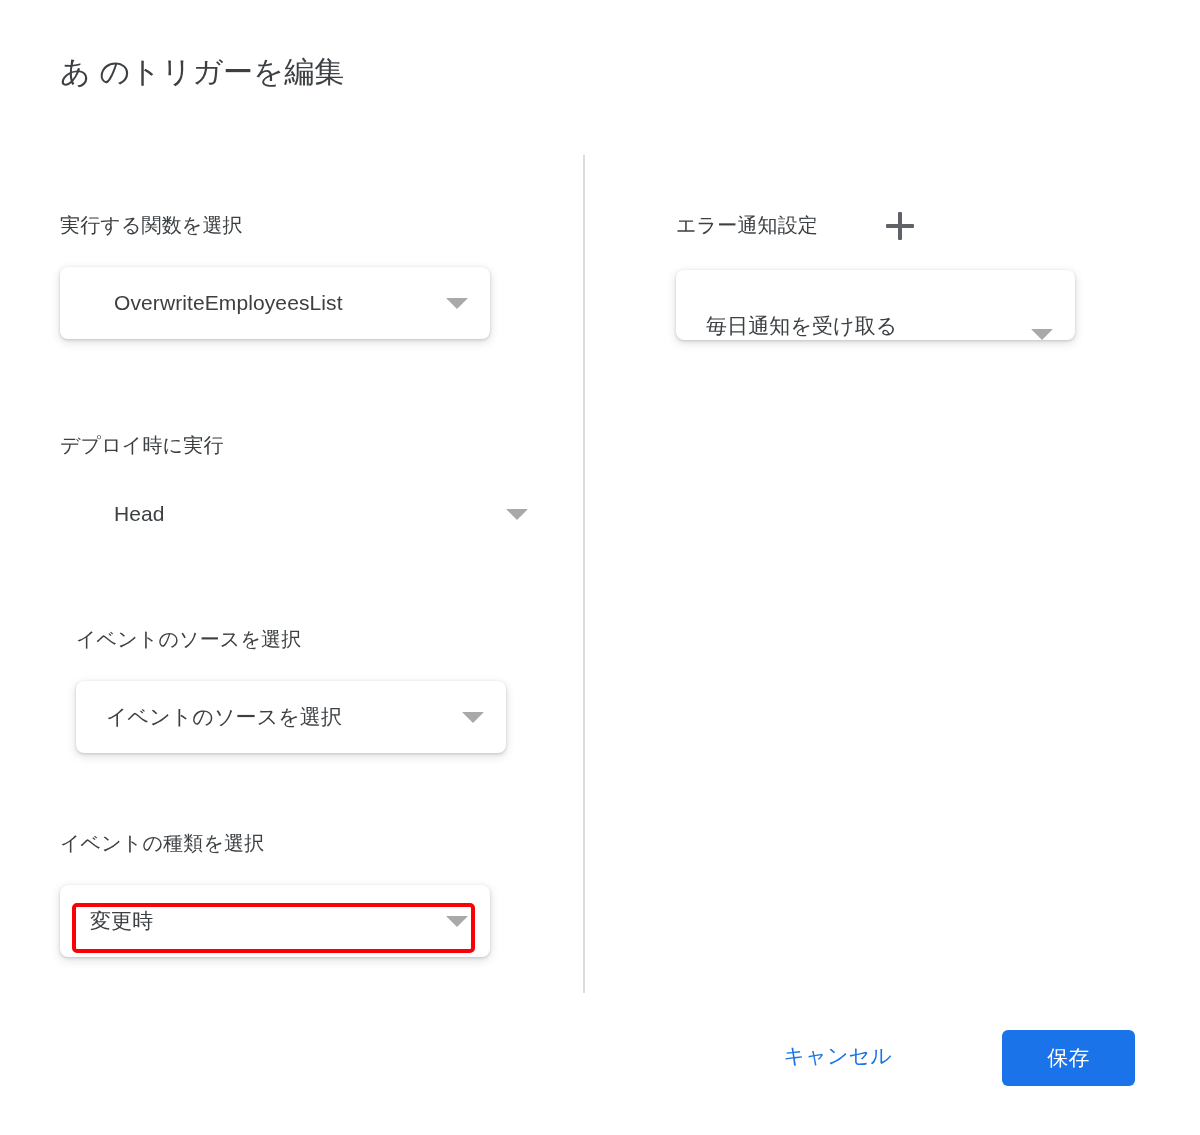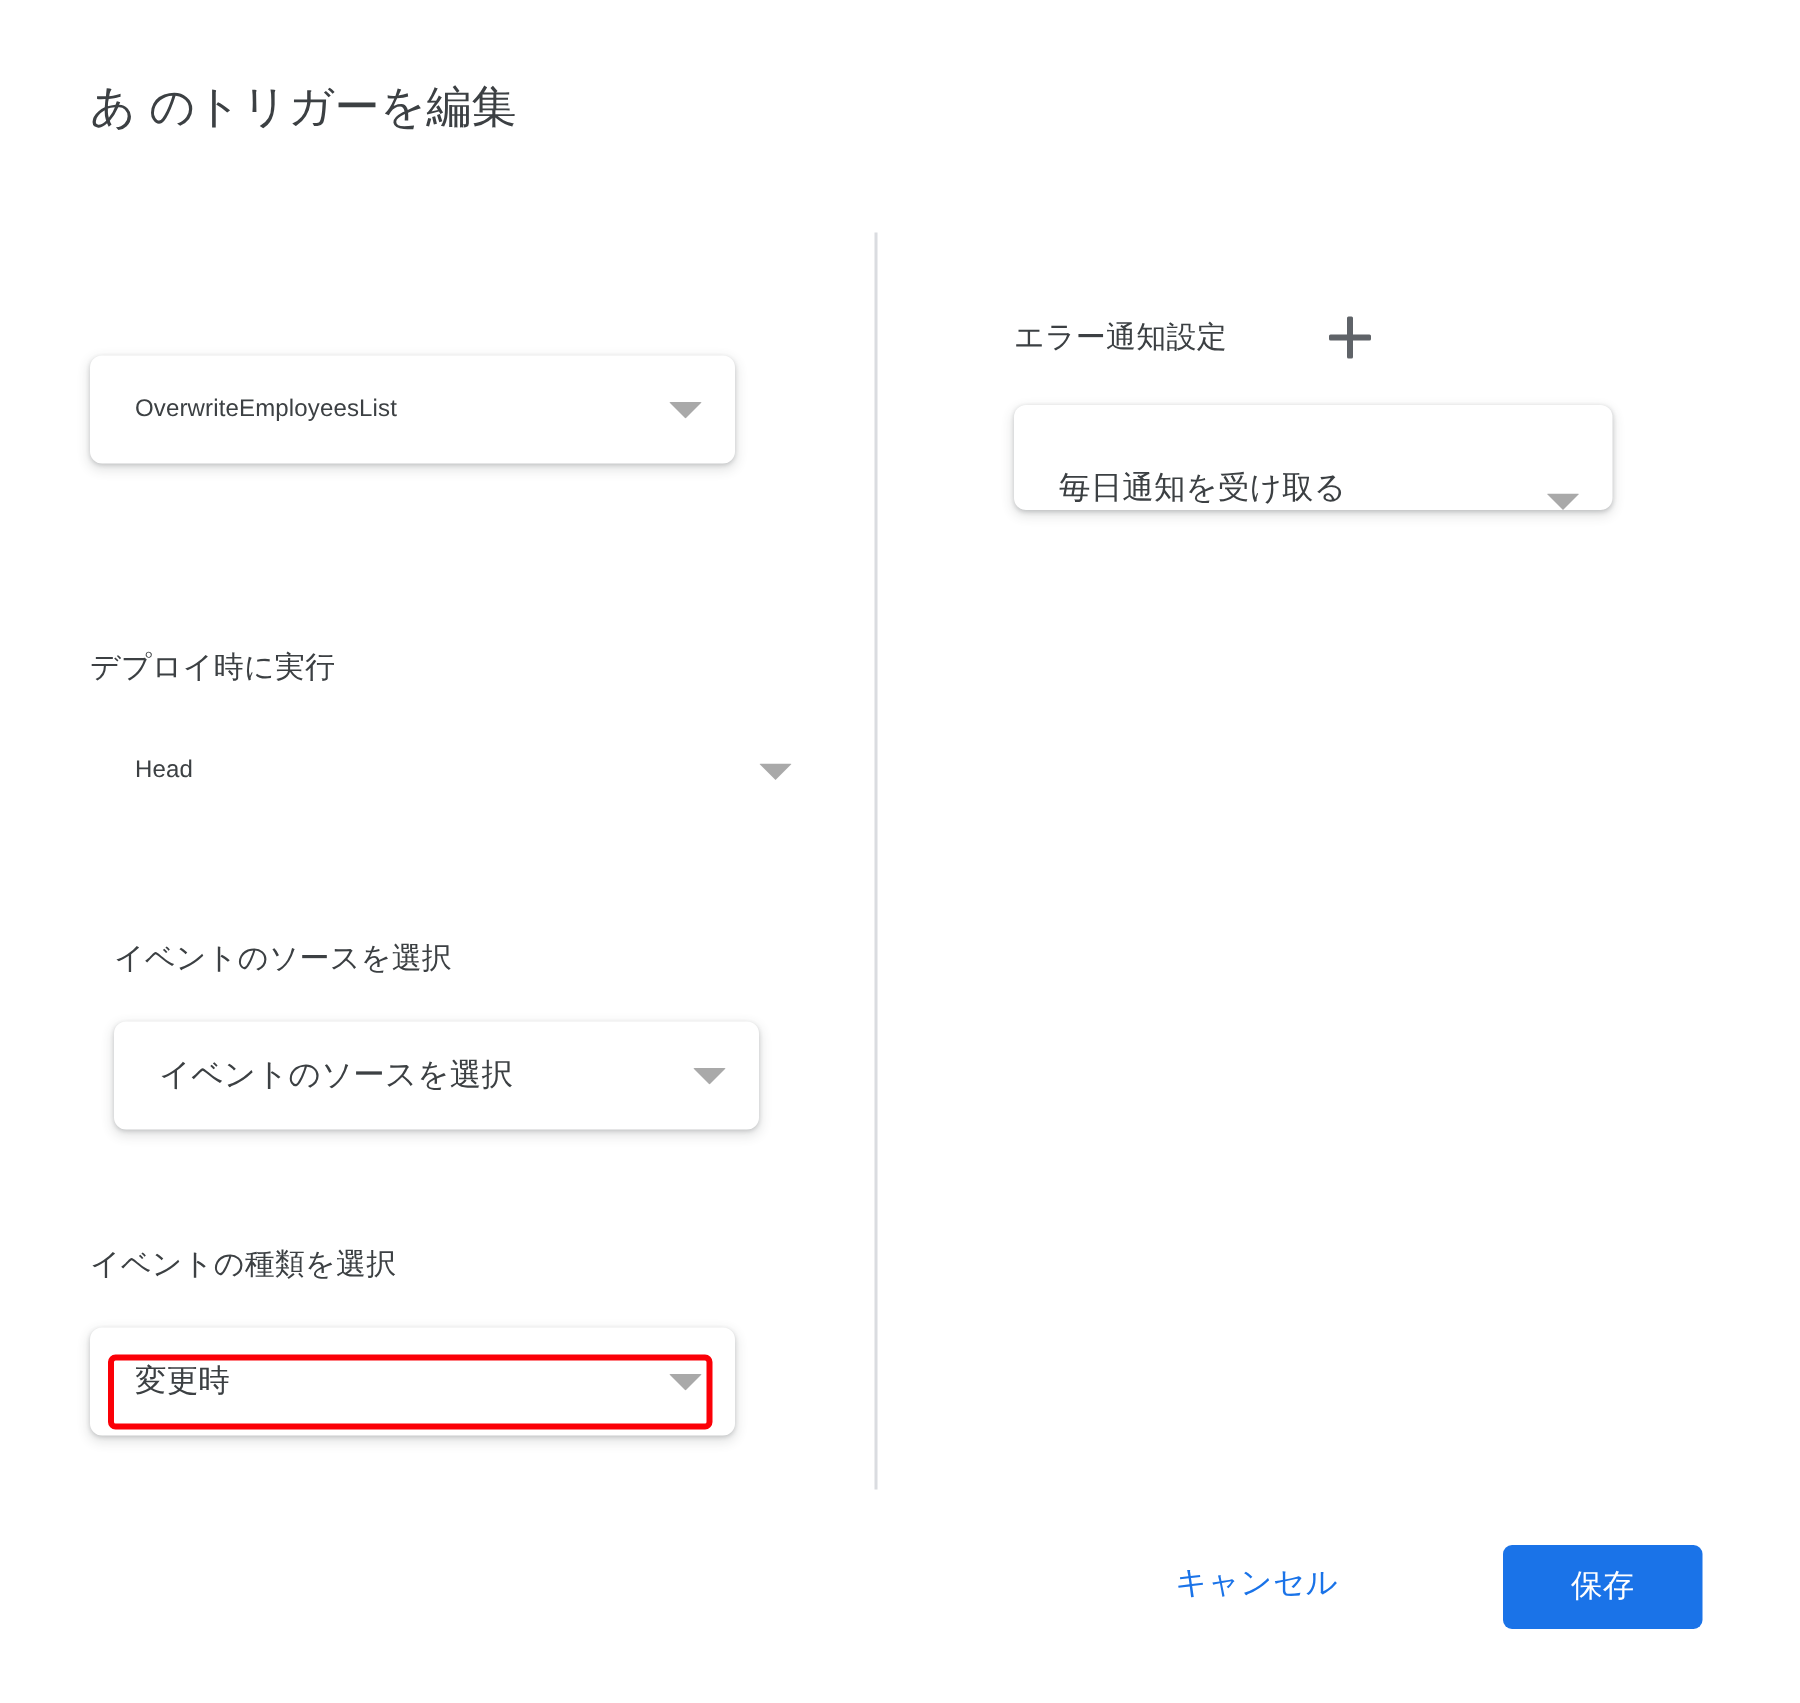--- a/index.html
+++ b/index.html
@@ -100,21 +100,21 @@
   .select-value {
     flex: 1 1 auto;
     font-size: 21px;
     line-height: 28px;
     color: #3c4043;
     letter-spacing: 0.1px;
     white-space: nowrap;
     overflow: hidden;
     text-overflow: ellipsis;
   }
-  .select-value.latin { font-size: 16px; }
+  .select-value.latin { font-size: 21px; margin-left: 24px; }
 
   
   .select-flat {
     position: relative;
     box-sizing: border-box;
     height: 52px;
     display: flex;
     align-items: center;
     padding: 0 0 0 30px;
     background: transparent;
@@ -137,21 +137,21 @@
     border: 4px solid #fb0007;
     border-radius: 5px;
     box-sizing: border-box;
     pointer-events: none;
     background: transparent;
   }
 
   
   .label-row {
     display: flex;
-    align-items: center;
+    align-items: flex-end;
   }
   .plus-icon {
     position: relative;
     width: 28px;
     height: 28px;
     margin-left: 68px;
     flex: 0 0 auto;
   }
   .plus-icon::before,
   .plus-icon::after {
@@ -222,20 +222,21 @@
 
   <div class="dialog-title">あ のトリガーを編集</div>
 
   <div class="columns">
 
     <div class="divider"></div>
 
     <div class="col-left">
 
       <div class="field" style="top:60px; width:460px;">
+        <div class="field-label">実行する関数を選択</div>
         <div style="height:27px;"></div>
         <div class="select-card" style="width:430px;">
           <span class="select-value latin">OverwriteEmployeesList</span>
           <span class="caret"></span>
         </div>
       </div>
 
       <div class="field" style="top:280px; width:460px;">
         <div class="field-label">デプロイ時に実行</div>
         <div style="height:28px;"></div>

